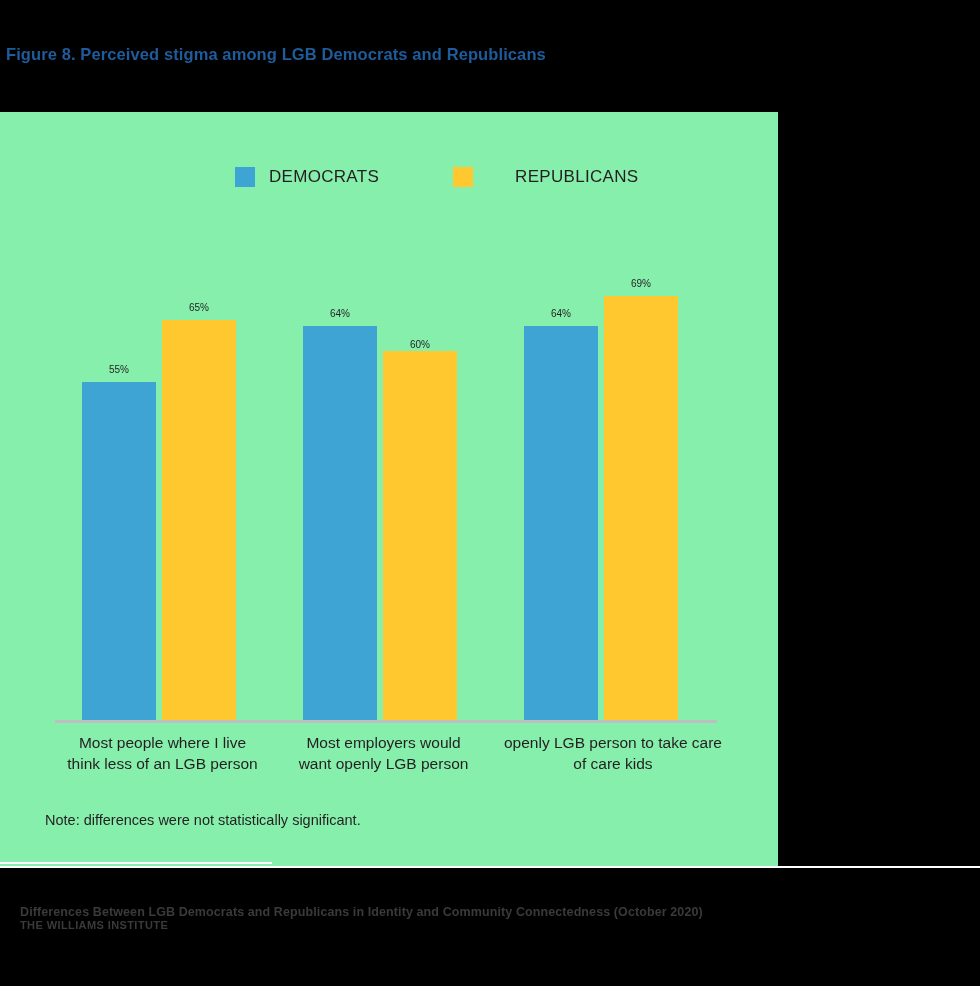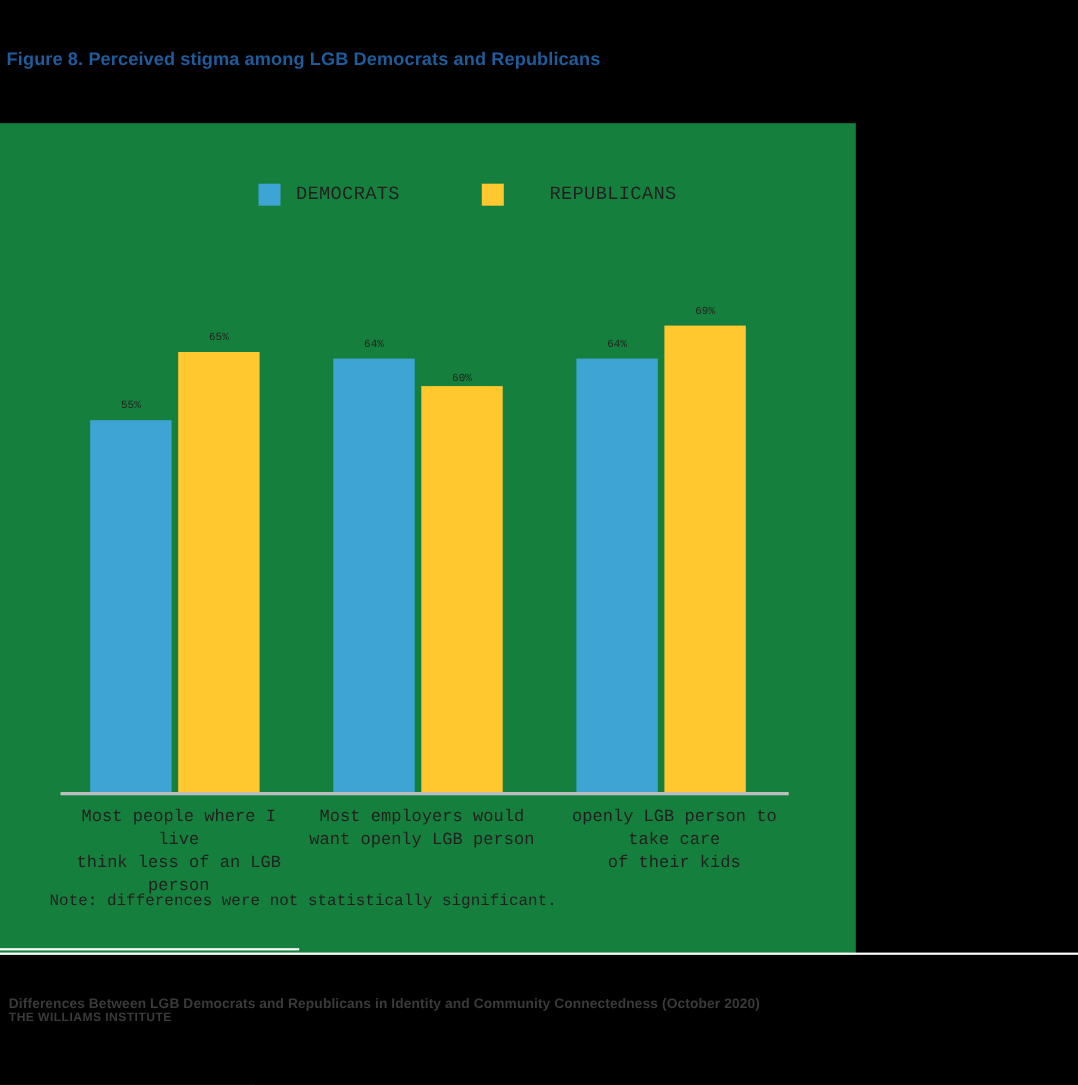--- a/index.html
+++ b/index.html
@@ -27,24 +27,23 @@
     white-space: nowrap;
   }
 
   
   #chart-panel {
     position: absolute;
     left: 0px;
     top: 110px;
     width: 778px;
     height: 758px;
-    background: #15803d;
+    background: #86efac;
     border-top: 2px solid #000000;
     box-sizing: border-box;
-    font-family: Liberation Mono, monospace;
   }
   #panel-bottom-rule {
     position: absolute;
     left: 0px;
     top: 866px;
     width: 980px;
     height: 2px;
     background: #ffffff;
   }
   #panel-bottom-rule-left {
@@ -138,21 +137,21 @@
     position: absolute;
     left: 45px;
     top: 700px;
     font-size: 14.5px;
     color: #231f20;
   }
 
   
   #footer {
     position: absolute;
-    left: 8px;
+    left: 20px;
     top: 905px;
     color: #3a3a3a;
   }
   #footer-line1 {
     font-size: 12.5px;
     font-weight: bold;
     letter-spacing: 0.1px;
     white-space: nowrap;
   }
   #footer-line2 {
@@ -225,21 +224,21 @@
     <div>think less of an LGB person</div>
   </div>
 
   <div class="cat-label" style="left:276px; width:215px;">
     <div>Most employers would</div>
     <div>want openly LGB person</div>
   </div>
 
   <div class="cat-label" style="left:497px; width:232px;">
     <div>openly LGB person to take care</div>
-    <div>of their kids</div>
+    <div>of care kids</div>
   </div>
 
   <div id="chart-note">Note: differences were not statistically significant.</div>
 
 </div>
 
 <div id="panel-bottom-rule-left"></div>
 <div id="panel-bottom-rule"></div>
 
 <div id="footer">

